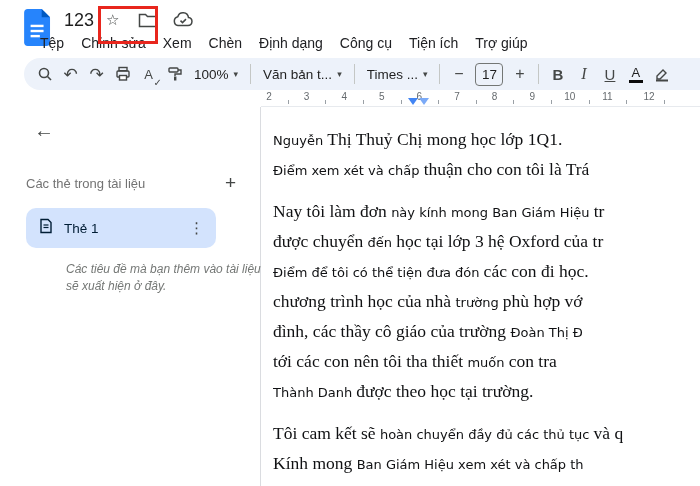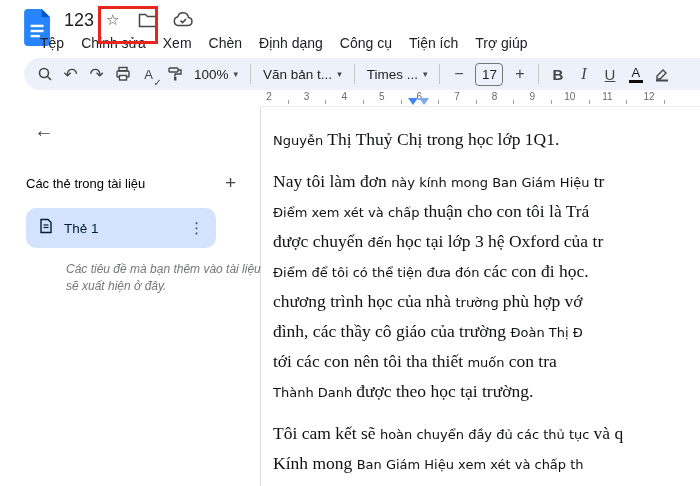--- a/index.html
+++ b/index.html
@@ -40,21 +40,21 @@
   .ruler{position:relative;margin-left:261px;height:16px;border-bottom:1px solid #e7eaee;}
   .ruler-num{position:absolute;top:1px;transform:translateX(-50%);font-size:10px;color:#656a6e;}
   .ruler-tick{position:absolute;bottom:2px;width:1px;height:4px;background:#9aa0a6;}
   .marker{position:absolute;width:0;height:0;border-left:5px solid transparent;border-right:5px solid transparent;border-top:7px solid #4285f4;top:8px;}
   .marker.m2{border-top-color:#7baaf7;}
   
   .main{display:flex;height:381px;}
   .sidebar{width:261px;box-sizing:border-box;border-right:1px solid #dadce0;padding:12px 20px 0 26px;background:#fff;}
   .back{font-size:20px;color:#444746;margin-left:8px;display:inline-block;}
   .sb-head{display:flex;align-items:center;justify-content:space-between;margin-top:30px;padding-right:4px;}
-  .sb-title{font-size:13px;color:#000000;}
+  .sb-title{font-size:13px;color:#737373;}
   .plus{font-size:19px;color:#444746;}
   .tab-pill{margin-top:14px;width:190px;height:40px;background:#d3e3fd;border-radius:10px;display:flex;align-items:center;padding:0 12px;box-sizing:border-box;gap:10px;}
   .tab-label{font-size:13.5px;color:#001d35;font-weight:500;flex:1;}
   .dots{color:#444746;font-size:15px;}
   .helper{margin-top:13px;font-size:12px;font-style:italic;color:#747775;line-height:17px;width:200px;margin-left:40px;}
   
   .doc{flex:1;padding:18px 0 0 12px;overflow:hidden;background:#fff;}
   .doc-line{white-space:nowrap;overflow:hidden;line-height:28px;color:#101113;}
   .para-gap{margin-top:12px;}
   .seg-r{font-family:"Liberation Serif","DejaVu Serif",serif;font-size:17.5px;}
@@ -208,23 +208,23 @@
           <line x1="5.5" y1="9.5" x2="10.5" y2="9.5" stroke="#001d35" stroke-width="1.2"></line>
         </svg>
       </span>
       <span class="tab-label">Thẻ 1</span>
       <span class="dots">⋮</span>
     </div>
     <div class="helper">Các tiêu đề mà bạn thêm vào tài liệu sẽ xuất hiện ở đây.</div>
   </aside>
   <main class="doc">
     <div>
-        <div class="doc-line"><span class="seg-a">Nguyễn </span><span class="seg-r">Thị Thuỷ Chị </span><span class="seg-r">trong học lớp 1Q1.</span></div>
+        <div class="doc-line"><span class="seg-a">Nguyễn </span><span class="seg-r">Thị Thuỷ Chị </span><span class="seg-r">mong học lớp 1Q1.</span></div>
+        <div class="doc-line"><span class="seg-a">Điểm xem xét và chấp </span><span class="seg-r">thuận cho con tôi là Trá</span></div>
         <div class="doc-line para-gap"><span class="seg-r">Nay tôi làm đơn </span><span class="seg-a">này kính mong </span><span class="seg-a">Ban Giám Hiệu </span><span class="seg-r">tr</span></div>
-        <div class="doc-line"><span class="seg-a">Điểm xem xét và chấp </span><span class="seg-r">thuận cho con tôi là Trá</span></div>
         <div class="doc-line"><span class="seg-r">được chuyển </span><span class="seg-a">đến </span><span class="seg-r">học tại lớp 3 hệ Oxford của tr</span></div>
         <div class="doc-line"><span class="seg-a">Điểm để tôi có thể tiện đưa đón </span><span class="seg-r">các con đi học. </span></div>
         <div class="doc-line"><span class="seg-r">chương trình học của nhà </span><span class="seg-a">trường </span><span class="seg-r">phù hợp vớ</span></div>
         <div class="doc-line"><span class="seg-r">đình, các thầy cô giáo </span><span class="seg-r">của trường </span><span class="seg-a">Đoàn Thị Đ</span></div>
         <div class="doc-line"><span class="seg-r">tới các con nên tôi tha thiết </span><span class="seg-a">muốn </span><span class="seg-r">con tra</span></div>
         <div class="doc-line"><span class="seg-a">Thành Danh </span><span class="seg-r">được theo học tại trường.</span></div>
         <div class="doc-line para-gap"><span class="seg-r">Tôi cam kết sẽ </span><span class="seg-a">hoàn chuyển đầy đủ các thủ tục </span><span class="seg-r">và q</span></div>
         <div class="doc-line"><span class="seg-r">Kính mong </span><span class="seg-a">Ban Giám Hiệu xem xét và chấp th</span></div>
         <div class="doc-line"><span class="seg-r">tôi.</span></div>
       </div>

